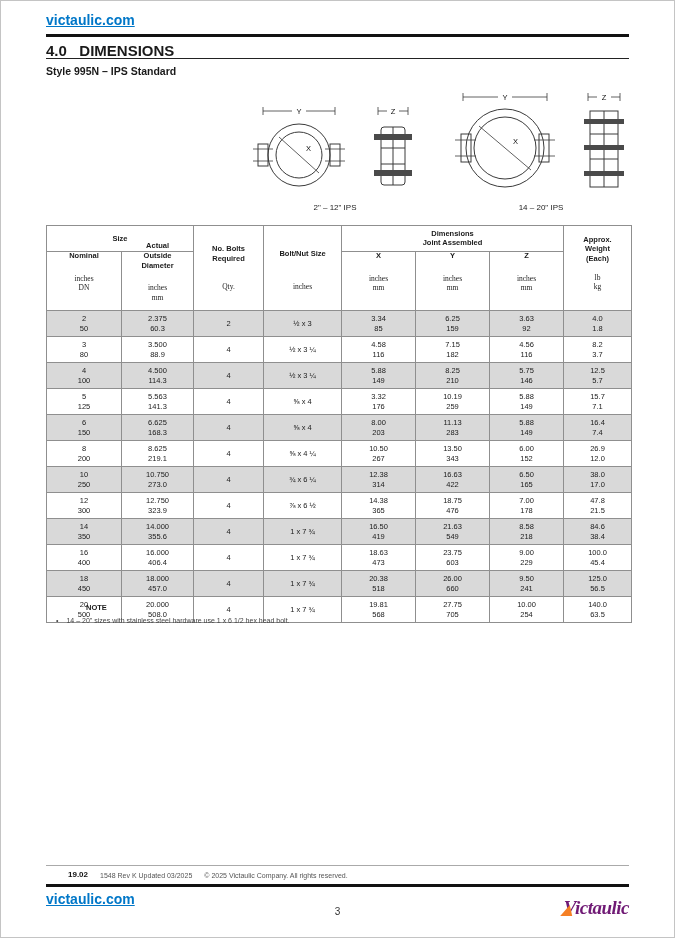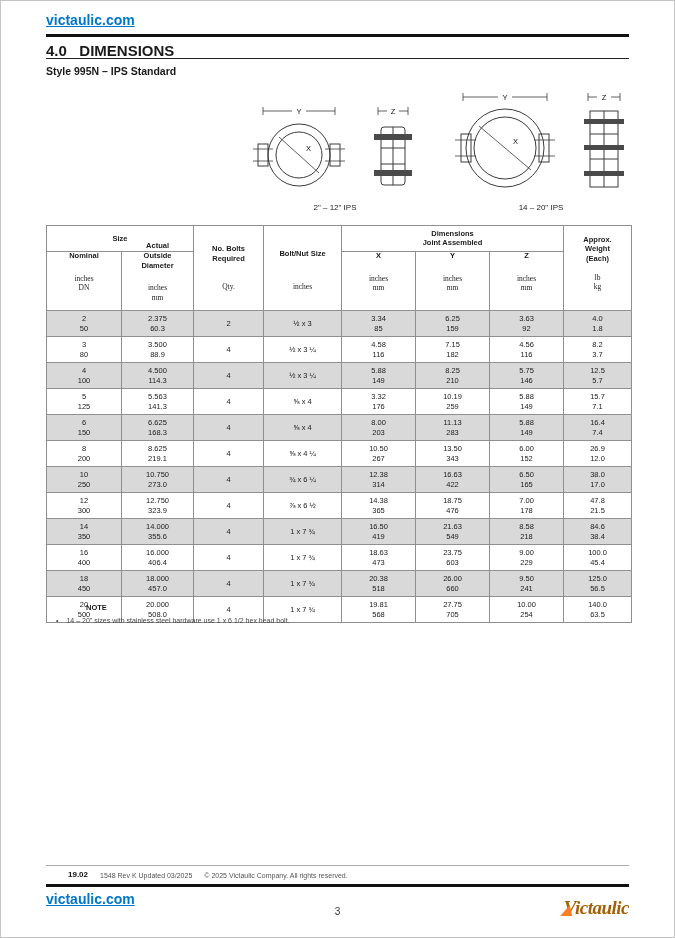--- a/index.html
+++ b/index.html
@@ -35,21 +35,21 @@
   .note-title{font-size:7.5px;font-weight:bold;padding-left:40px;}
   .note-item{margin-top:5px;font-size:7px;color:#444;display:flex;gap:8px;padding-left:10px;}
 
   .foot-hairline{position:absolute;left:45px;right:45px;top:864px;height:1px;background:#aaa;}
   .foot-meta{position:absolute;left:45px;top:869px;font-size:7px;color:#555;display:flex;gap:12px;align-items:flex-end;margin-left:22px;}
   .foot-meta .docnum{font-size:8px;font-weight:bold;color:#111;}
   .rule-bottom{position:absolute;left:45px;right:45px;top:883px;height:3px;background:#111;}
   .page-number{position:absolute;left:0;right:0;bottom:20px;text-align:center;font-size:10px;color:#333;}
   .logo{position:absolute;right:45px;bottom:18px;display:flex;align-items:flex-end;}
   .logo-mark{width:0;height:0;border-left:6px solid transparent;border-right:6px solid transparent;border-bottom:11px solid #f58025;margin-right:-10px;margin-bottom:3px;transform:skewX(-18deg);}
-  .logo-text{font-family:"Liberation Serif",serif;font-style:italic;font-weight:bold;font-size:19px;color:#a16207;letter-spacing:-0.5px;}
+  .logo-text{font-family:"Liberation Serif",serif;font-style:italic;font-weight:bold;font-size:19px;color:#701a75;letter-spacing:-0.5px;}
 </style>
 </head>
 <body>
 
 <div class="page">
 
   <a class="site-link" href="#">victaulic.com</a>
   <div class="rule-top"></div>
   <div class="section-title">4.0   DIMENSIONS</div>
   <div class="section-underline"></div>

